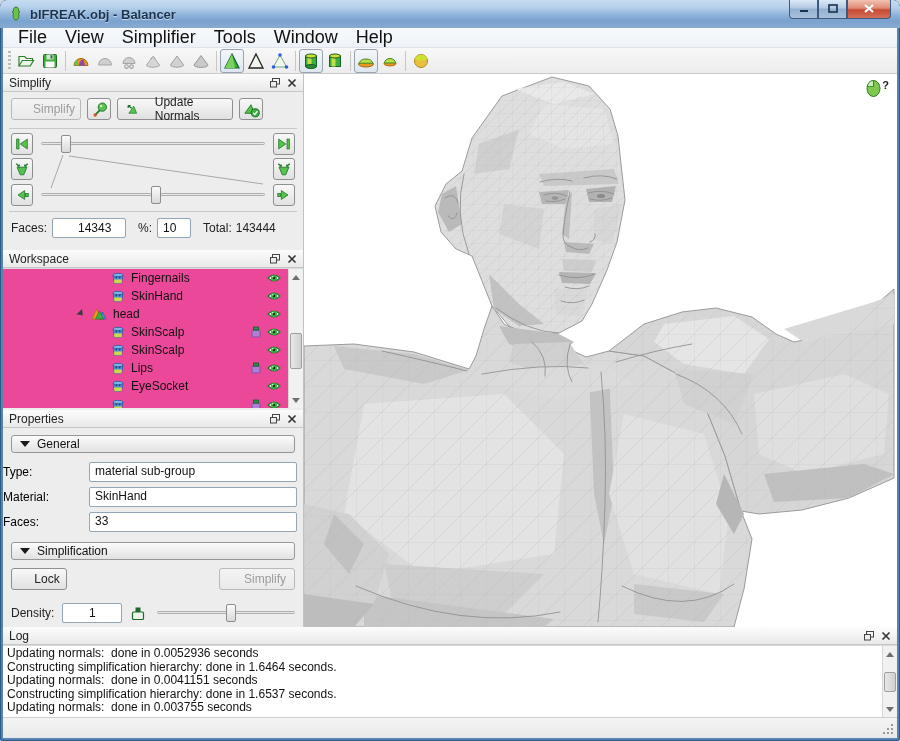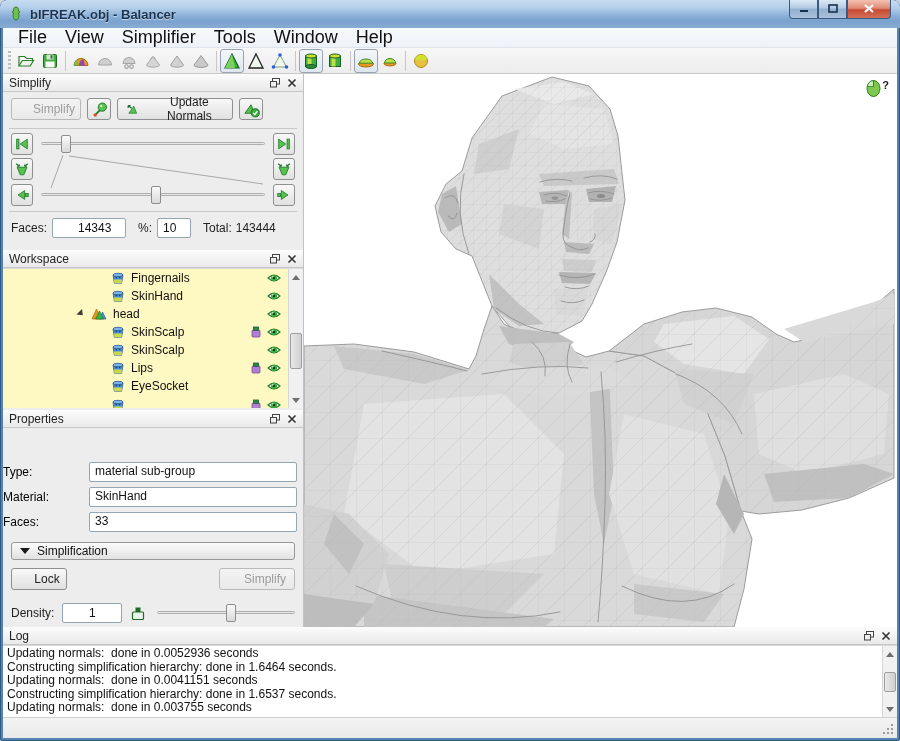--- a/index.html
+++ b/index.html
@@ -49,21 +49,21 @@
   input.field{outline:none;}
 
   
   .slider{position:absolute;height:22px;}
   .slider .track{position:absolute;left:0;right:0;top:9px;height:3px;background:#e8e8e8;border:1px solid #aeaeae;border-radius:2px;}
   .slider .thumb{position:absolute;top:2px;width:10px;height:18px;background:linear-gradient(#fafafa,#d9d9d9);
     border:1px solid #8d8d8d;border-radius:2px;}
   .hsep{height:1px;background:#c8c8c8;margin:0 6px;}
 
   
-  .tree{position:absolute;left:0;right:0;top:18px;bottom:0;background:#fef9c3;border-top:1px solid #dadada;overflow:hidden;}
+  .tree{position:absolute;left:0;right:0;top:18px;bottom:0;background:#ec4899;border-top:1px solid #dadada;overflow:hidden;}
   .trow{position:relative;height:18px;font-size:12px;color:#111;}
   .trow .lbl{position:absolute;top:2px;}
   .expander{position:absolute;left:74px;top:6px;width:0;height:0;border-left:4px solid transparent;border-right:4px solid transparent;
     border-top:5px solid #3c3c3c;transform:rotate(-45deg);}
   .sb{position:absolute;right:0;top:0;bottom:0;width:15px;background:#f1f1f1;border-left:1px solid #d6d6d6;}
   .sb .up,.sb .dn{position:absolute;left:1px;right:1px;height:14px;display:flex;align-items:center;justify-content:center;}
   .sb .up{top:1px;} .sb .dn{bottom:1px;}
   .arr-up{width:0;height:0;border-left:4px solid transparent;border-right:4px solid transparent;border-bottom:5px solid #6e6e6e;}
   .arr-dn{width:0;height:0;border-left:4px solid transparent;border-right:4px solid transparent;border-top:5px solid #6e6e6e;}
   .sb .thumbv{position:absolute;left:1px;right:1px;background:linear-gradient(90deg,#e8e8e8,#cfcfcf);border:1px solid #9f9f9f;border-radius:2px;}
@@ -338,21 +338,21 @@
             <svg width="16" height="16" viewBox="0 0 18 18">
                 <use href="#sym-tri-gray"></use>
               </svg>
             <span>Simplify</span>
           </div>
           <div class="btn iconbtn">
             <svg width="17" height="17" viewBox="0 0 18 18">
                 <use href="#sym-pin"></use>
               </svg>
           </div>
-          <div class="btn" style="width:116px;text-align:center;">
+          <div class="btn" style="width:116px;">
             <svg width="16" height="16" viewBox="0 0 18 18">
                 <use href="#sym-tri-update"></use>
               </svg>
             <span>Update Normals</span>
           </div>
           <div class="btn iconbtn">
             <svg width="17" height="17" viewBox="0 0 18 18">
                 <use href="#sym-tri-check"></use>
               </svg>
           </div>
@@ -543,20 +543,24 @@
               </svg>
             </span>
           <span class="pt-ic">
               <svg width="10" height="10">
                 <use href="#sym-close"></use>
               </svg>
             </span>
         </div>
       </div>
       <div style="position:relative;height:199px;">
+        <div class="sect" style="position:absolute;left:4px;right:4px;top:7px;">
+          <span class="tri"></span>
+          <span>General</span>
+        </div>
         <div class="prow" style="top:34px;">
           <span class="plab">Type:</span>
           <div class="field pval">material sub-group</div>
         </div>
         <div class="prow" style="top:59px;">
           <span class="plab">Material:</span>
           <div class="field pval">SkinHand</div>
         </div>
         <div class="prow" style="top:84px;">
           <span class="plab">Faces:</span>

